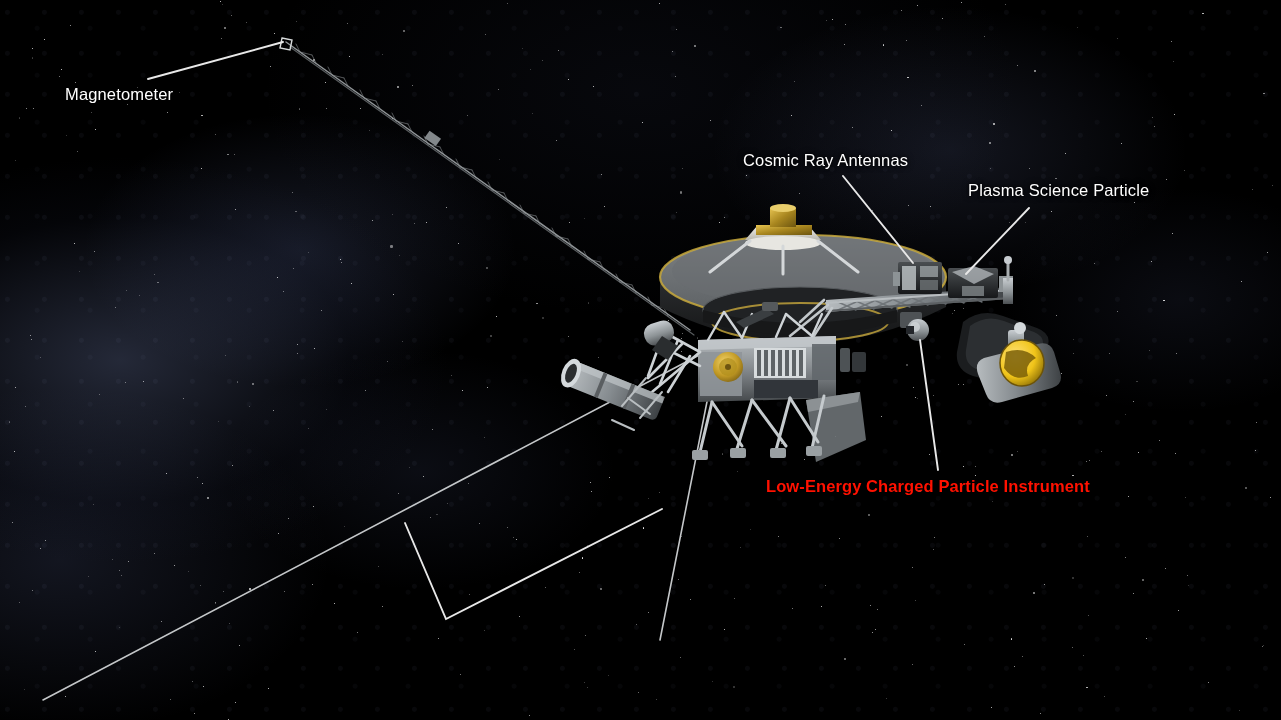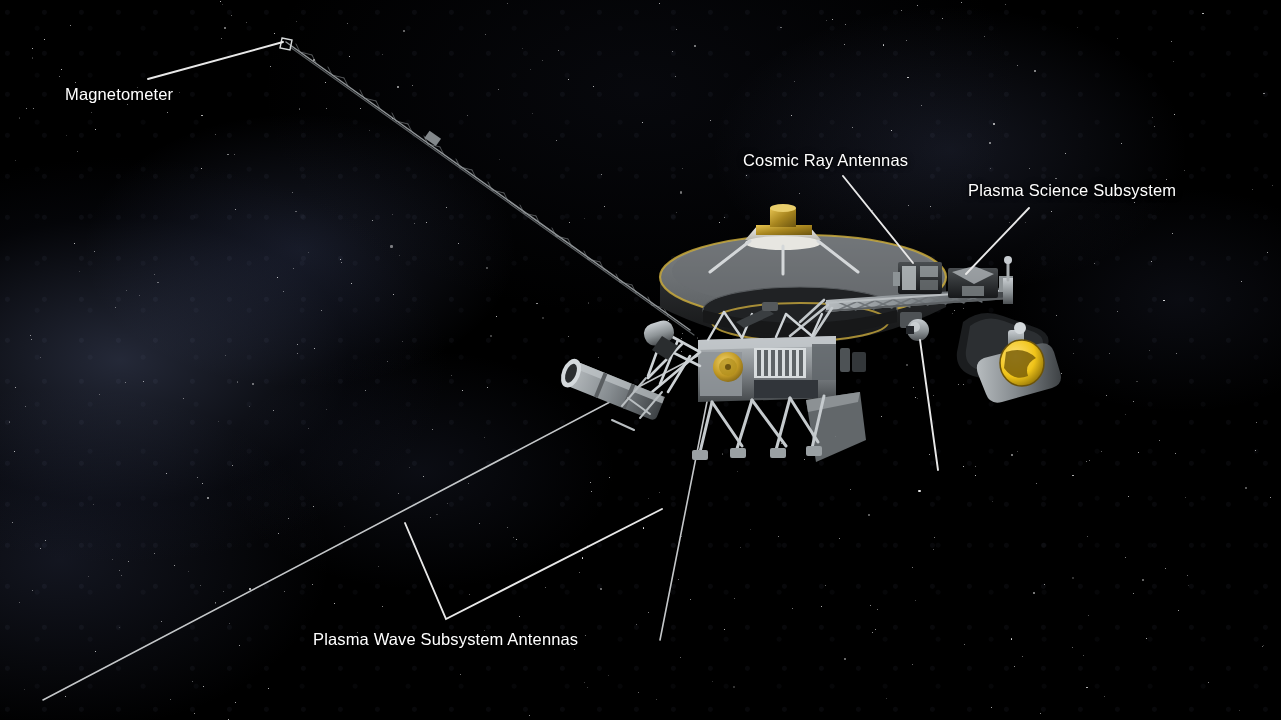--- a/index.html
+++ b/index.html
@@ -769,16 +769,16 @@
       <line x1="148" y1="79" x2="283" y2="42"></line>
       <line x1="843" y1="176" x2="913" y2="263"></line>
       <line x1="1029" y1="208" x2="966" y2="274"></line>
       <line x1="938" y1="470" x2="920" y2="340"></line>
       <polyline points="405,523 446,619 662,509"></polyline>
     </g>
   </svg>
 
   <div class="label" style="left:65px;top:86px;">Magnetometer</div>
   <div class="label" style="left:743px;top:152px;">Cosmic Ray Antennas</div>
-  <div class="label" style="left:968px;top:182px;">Plasma Science Subsystem</div>
-  <div class="label" style="left:313px;top:631px;">Plasma Wave Subsystem Antennas</div>
+  <div class="label" style="left:968px;top:182px;">Plasma Science Particle</div>
+  <div class="label alert" style="left:766px;top:478px;">Low-Energy Charged Particle Instrument</div>
 
 </div>
 
 </body></html>

